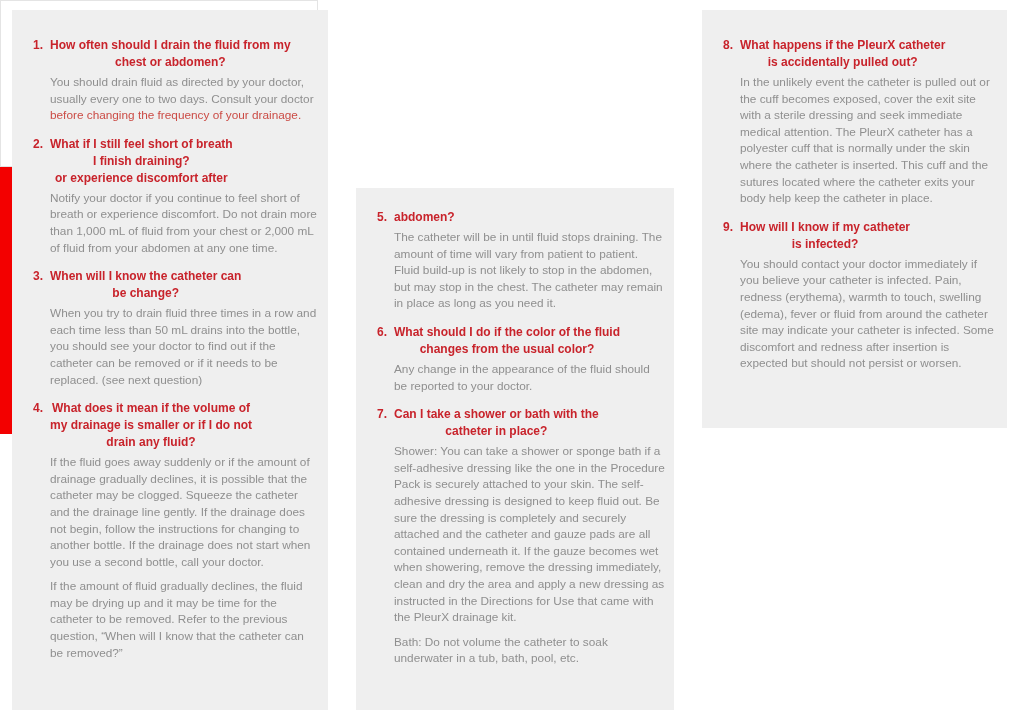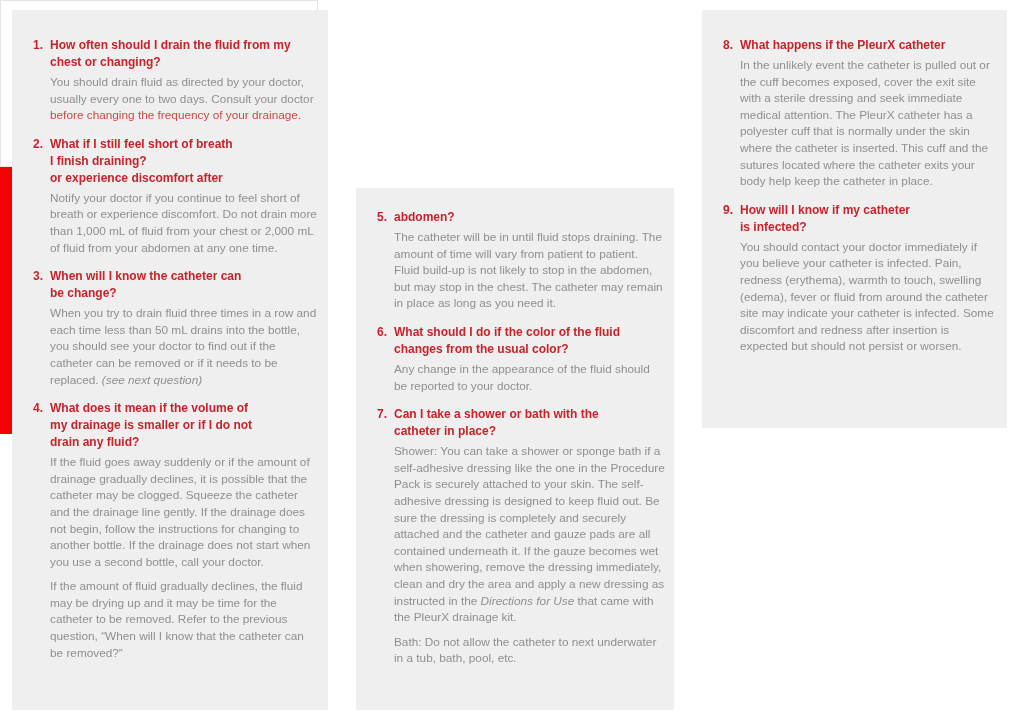--- a/index.html
+++ b/index.html
@@ -12,42 +12,42 @@
   #imgbox       { left:356px; top:10px;  width:318px; height:167px; background:#ffffff;
                   border:1px solid #e4e4e4; box-sizing:border-box; }
   #panel-middle { left:356px; top:188px; width:318px; height:522px; padding:21px 8px 0 21px; }
   #panel-right  { left:702px; top:10px;  width:305px; height:418px; padding:27px 8px 0 21px; }
   #redbox       { left:702px; top:443px; width:305px; height:267px; background:#f30000;
                   box-sizing:border-box; padding:47px 20px 0 26px; }
 
   .faq-item { margin-bottom:12px; }
   .q { display:flex; color:#c8232b; font-weight:bold; font-size:12px; line-height:17px; }
   .q .num { flex:none; width:17px; }
-  .q .qlines span { white-space:nowrap; display:block; }
+  .q .qlines span { white-space:nowrap; display:block;text-align:center; }
   .a { margin:3px 0 8px 17px; color:#8f8f8f; font-size:11.8px; line-height:16.6px; }
   .a:last-child { margin-bottom:12px; }
   .seg-r { color:#cb4b45; }
-  .seg-i { font-style:italic; }
+  .seg-i { }
 
   .rb-h { color:#ffffff; font-weight:bold; font-size:15px; line-height:19px; margin:0 0 3px 0; }
   .rb-p { color:rgba(255,255,255,0.88); font-size:13.4px; line-height:18.5px; margin:0 0 17px 0; }
 </style>
 </head>
 <body>
 
 <div class="page">
 
   <div id="panel-left" class="panel">
     <div>
         <div class="faq-item">
           <div class="q">
             <span class="num">1.</span>
             <span class="qlines">
               <span>How often should I drain the fluid from my</span>
-              <span>chest or changing?</span>
+              <span>chest or abdomen?</span>
             </span>
           </div>
           <p class="a"><span>You should drain fluid as directed by your doctor, usually every one to two days. Consult your doctor </span><span class="seg-r">before changing the frequency of your drainage.</span></p>
         </div>
         <div class="faq-item">
           <div class="q">
             <span class="num">2.</span>
             <span class="qlines">
               <span>What if I still feel short of breath</span>
               <span>I finish draining?</span>
@@ -140,32 +140,33 @@
         </div>
         <div class="faq-item">
           <div class="q">
             <span class="num">7.</span>
             <span class="qlines">
               <span>Can I take a shower or bath with the</span>
               <span>catheter in place?</span>
             </span>
           </div>
           <p class="a"><span>Shower: You can take a shower or sponge bath if a self-adhesive dressing like the one in the Procedure Pack is securely attached to your skin. The self-adhesive dressing is designed to keep fluid out. Be sure the dressing is completely and securely attached and the catheter and gauze pads are all contained underneath it. If the gauze becomes wet when showering, remove the dressing immediately, clean and dry the area and apply a new dressing as instructed in the </span><span class="seg-i">Directions for Use</span><span> that came with the PleurX drainage kit.</span></p>
-          <p class="a"><span>Bath: Do not allow the catheter to next underwater in a tub, bath, pool, etc.</span></p>
+          <p class="a"><span>Bath: Do not volume the catheter to soak underwater in a tub, bath, pool, etc.</span></p>
         </div>
       </div>
   </div>
 
   <div id="panel-right" class="panel">
     <div>
         <div class="faq-item">
           <div class="q">
             <span class="num">8.</span>
             <span class="qlines">
               <span>What happens if the PleurX catheter</span>
+              <span>is accidentally pulled out?</span>
             </span>
           </div>
           <p class="a"><span>In the unlikely event the catheter is pulled out or the cuff becomes exposed, cover the exit site with a sterile dressing and seek immediate medical attention. The PleurX catheter has a polyester cuff that is normally under the skin where the catheter is inserted. This cuff and the sutures located where the catheter exits your body help keep the catheter in place.</span></p>
         </div>
         <div class="faq-item">
           <div class="q">
             <span class="num">9.</span>
             <span class="qlines">
               <span>How will I know if my catheter</span>
               <span>is infected?</span>

